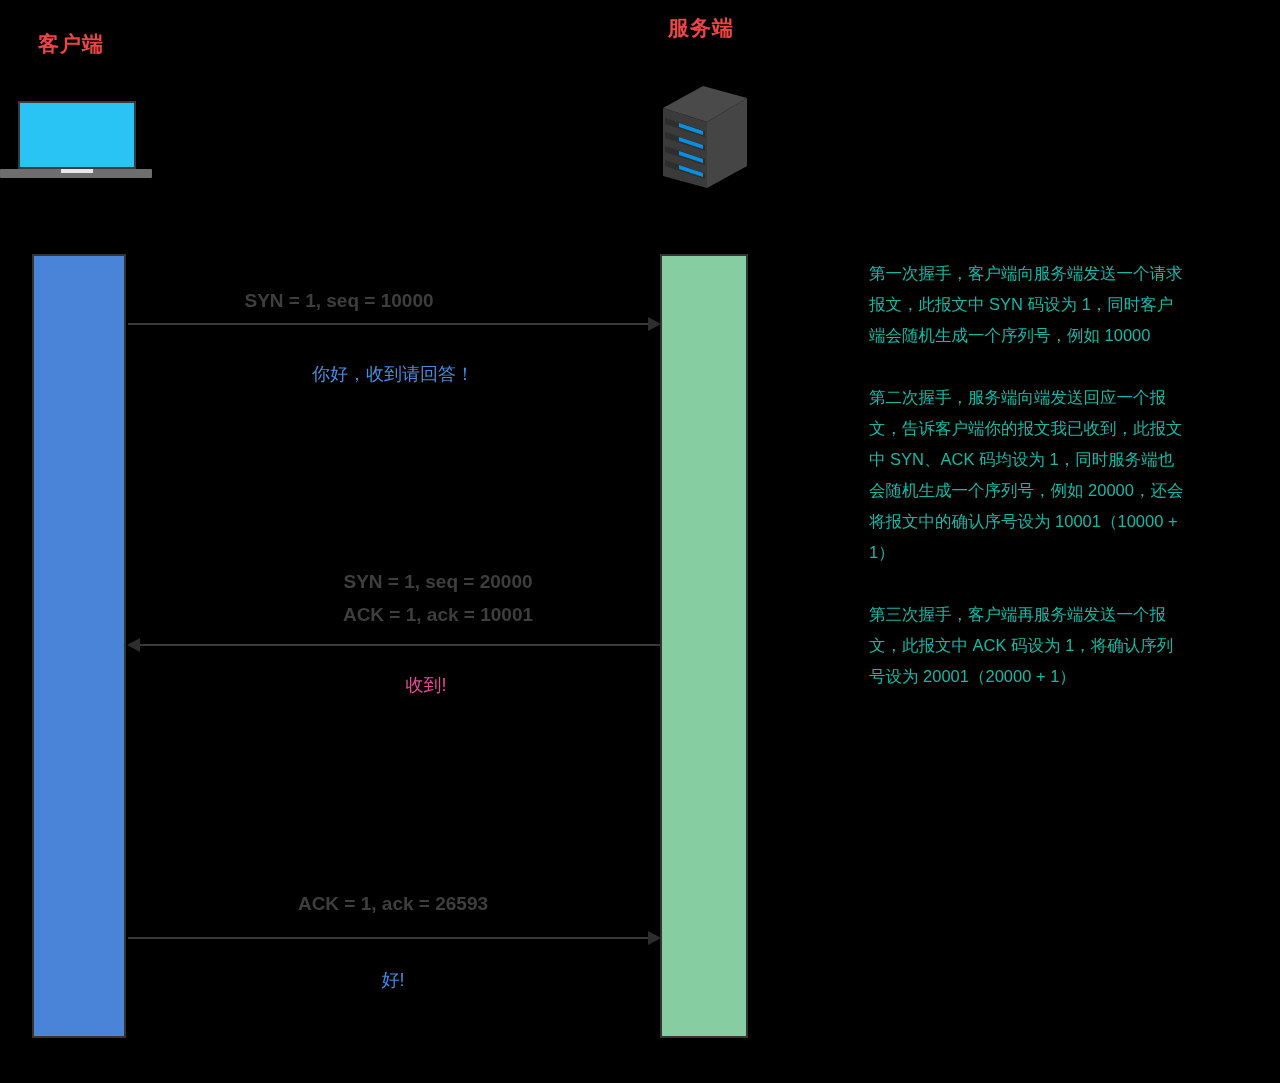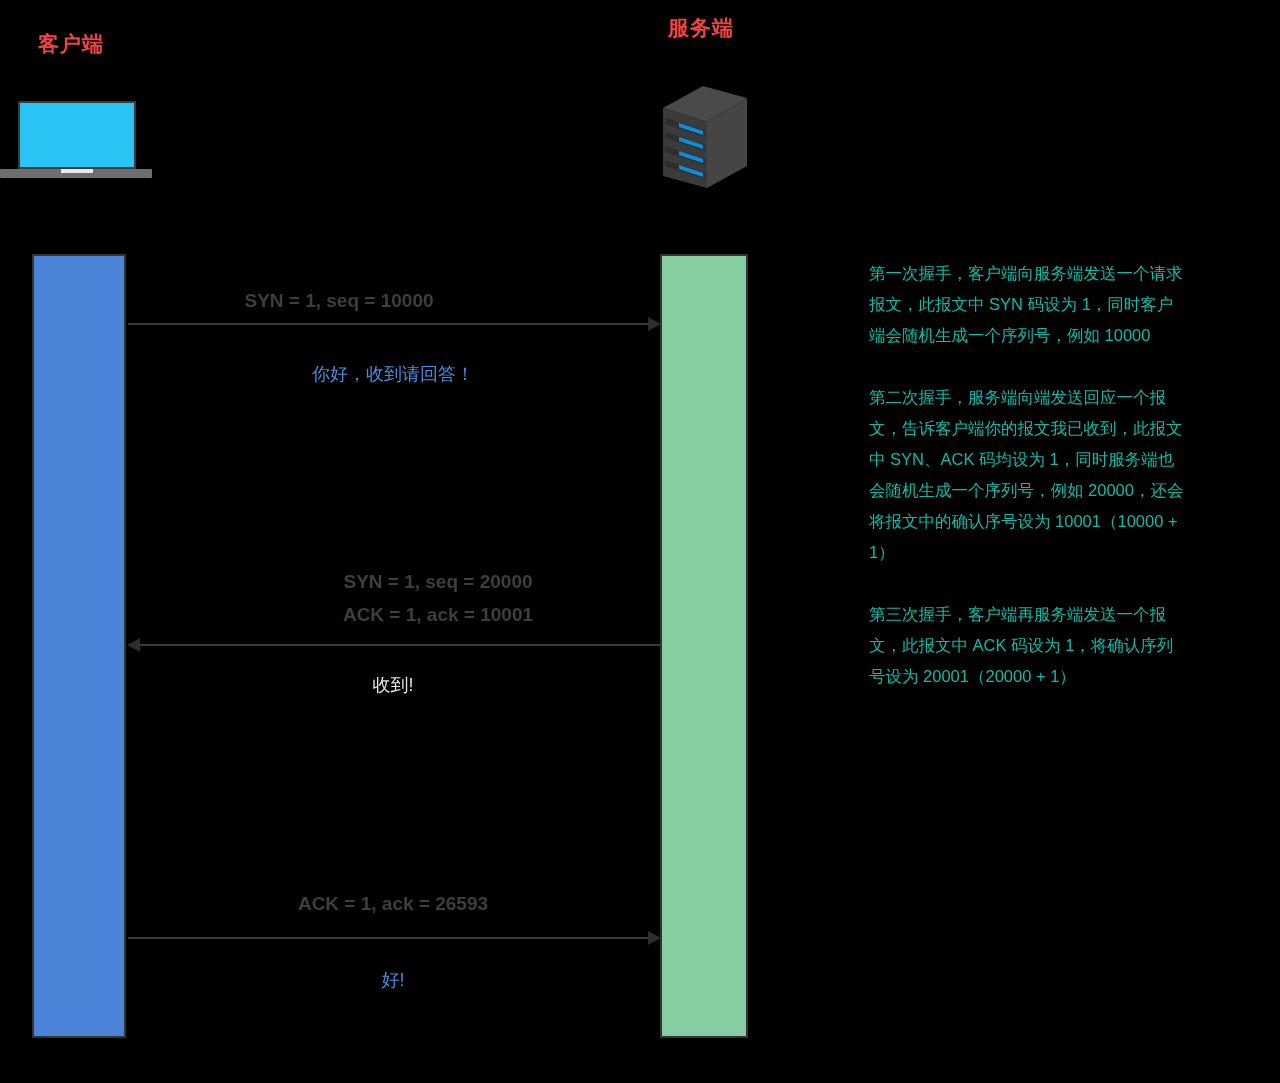--- a/index.html
+++ b/index.html
@@ -127,21 +127,21 @@
   }
   .msg-proto .line2 { display: block; margin-top: 11px; }
   .msg-note {
     position: absolute;
     font-size: 18px;
     font-weight: 400;
     white-space: nowrap;
     text-align: center;
   }
   .note-blue  { color: #4a8ae0; }
-  .note-green { color: #e5e5e5; }
+  .note-green { color: #ec4899; padding-left: 33px; }
 
   
   #explanations {
     position: absolute;
     left: 869px;
     top: 258px;
     width: 320px;
   }
   .explain-para {
     font-size: 16.5px;

